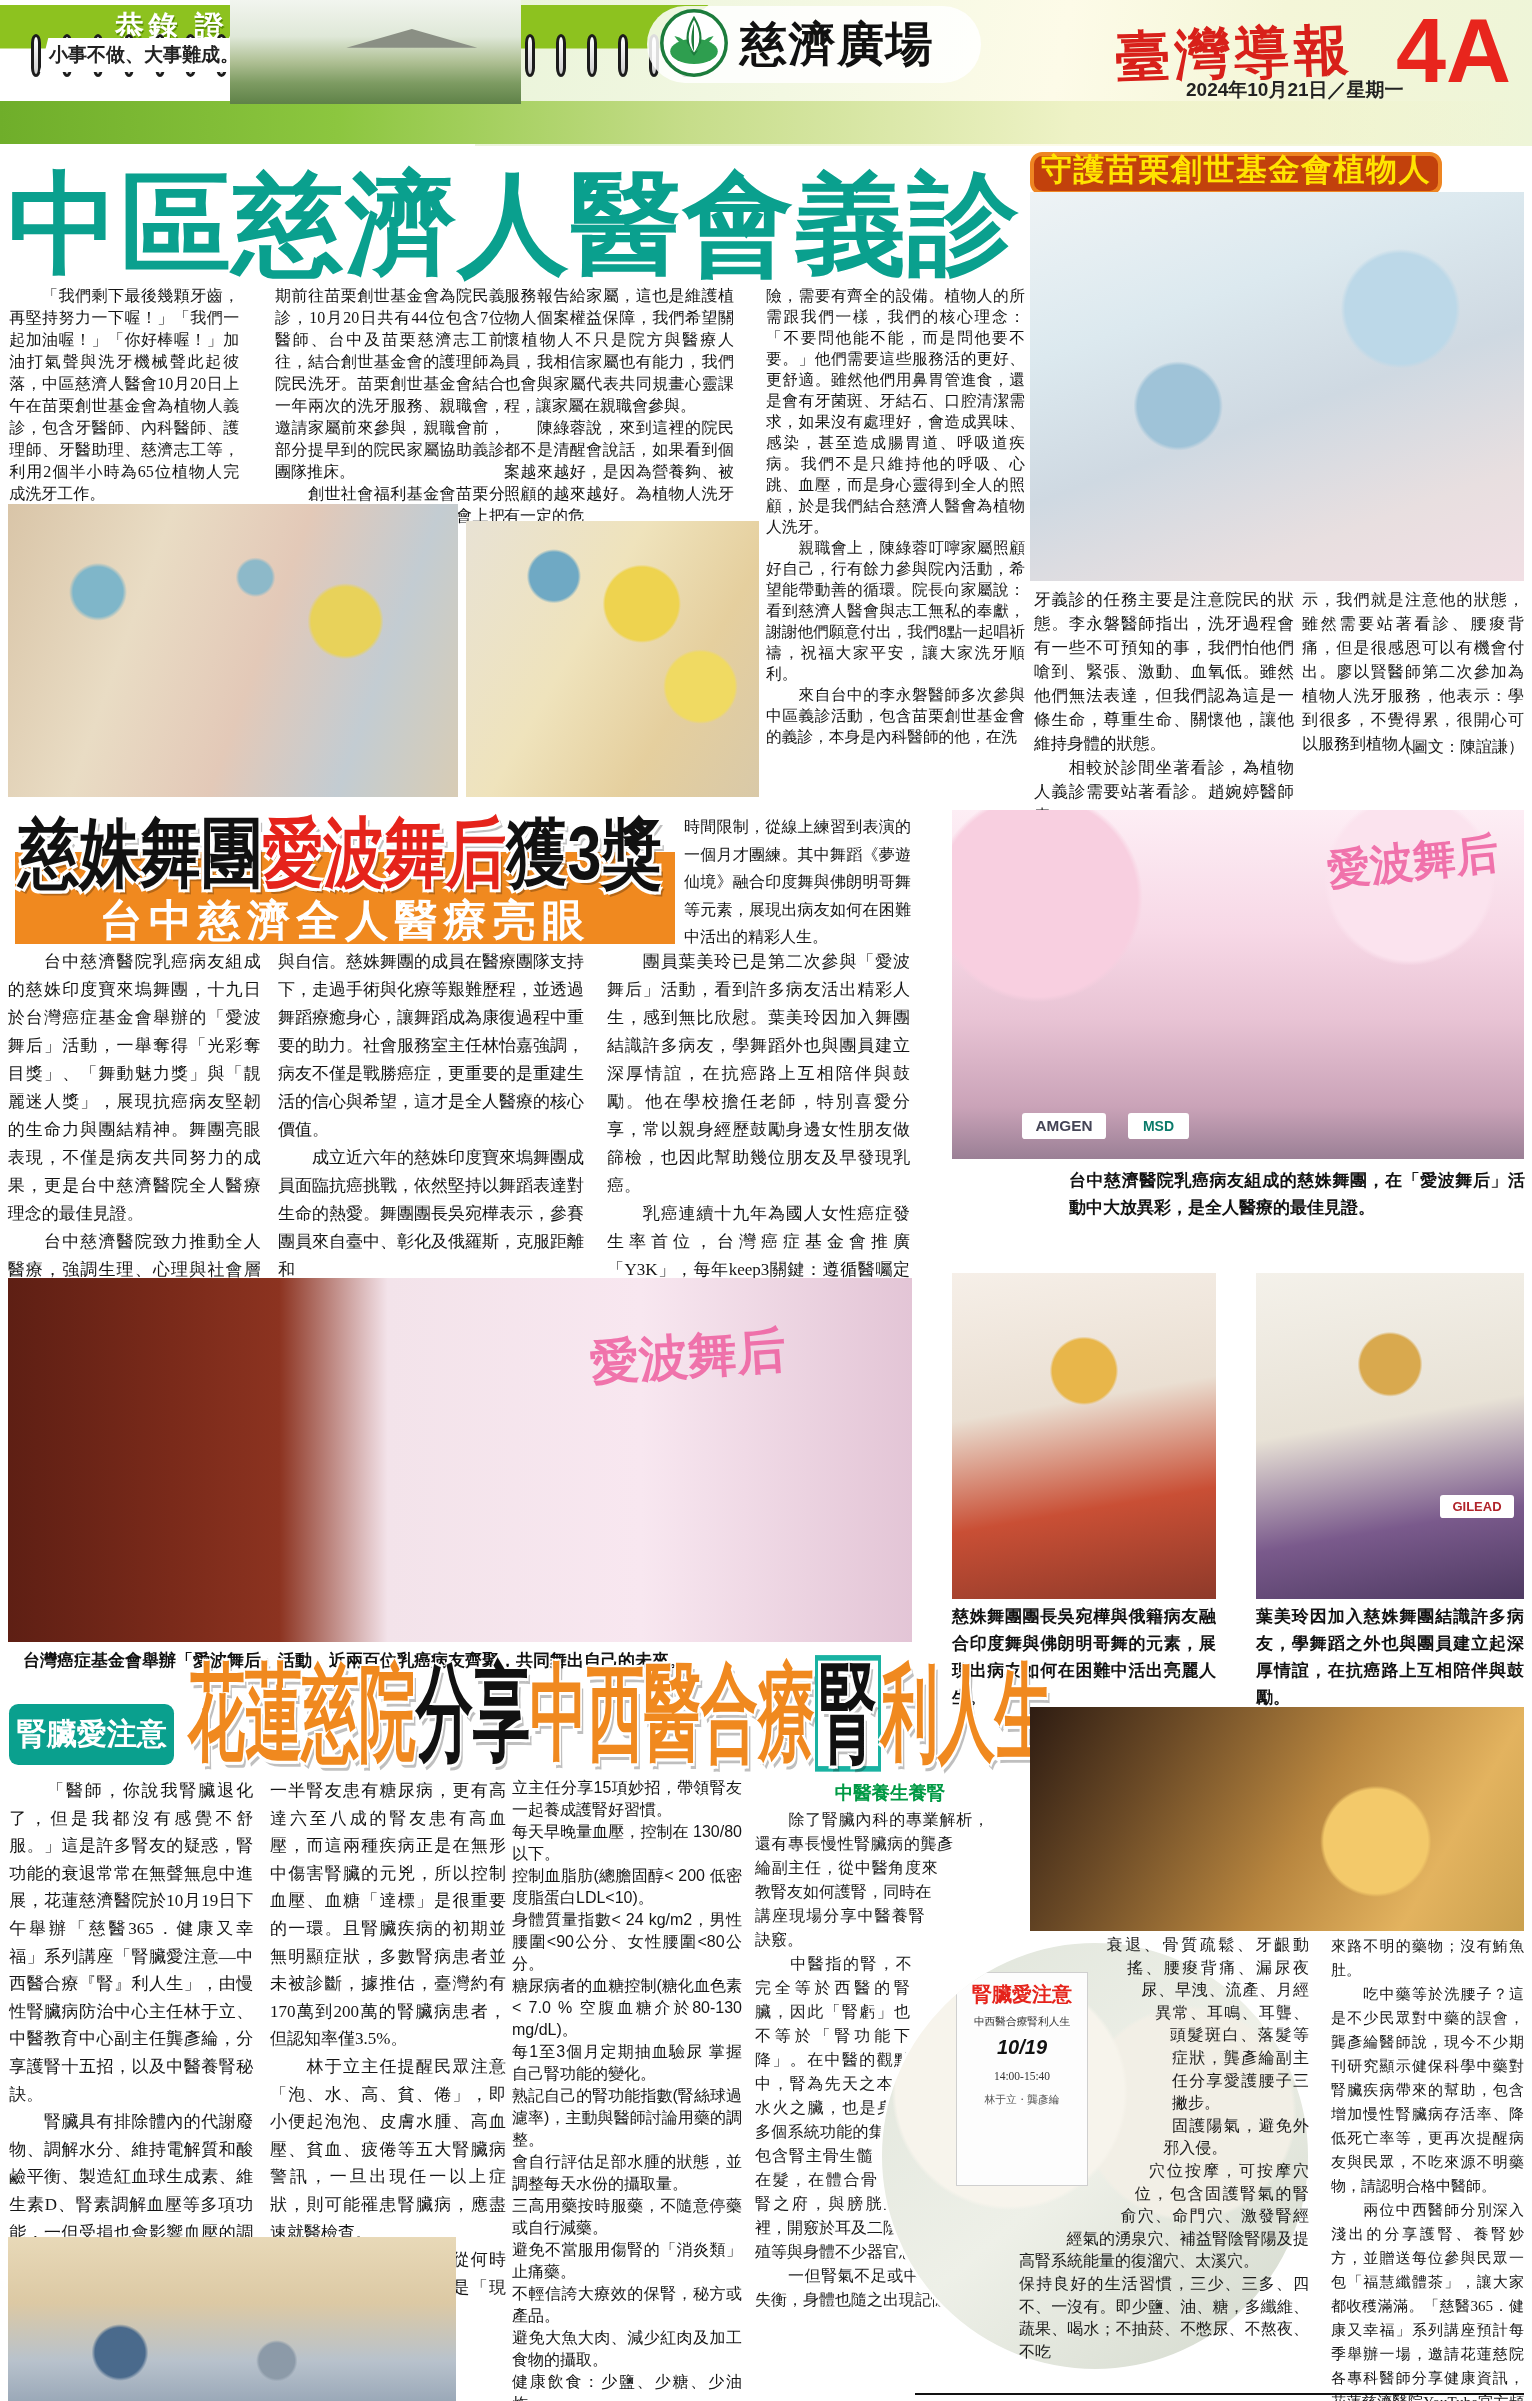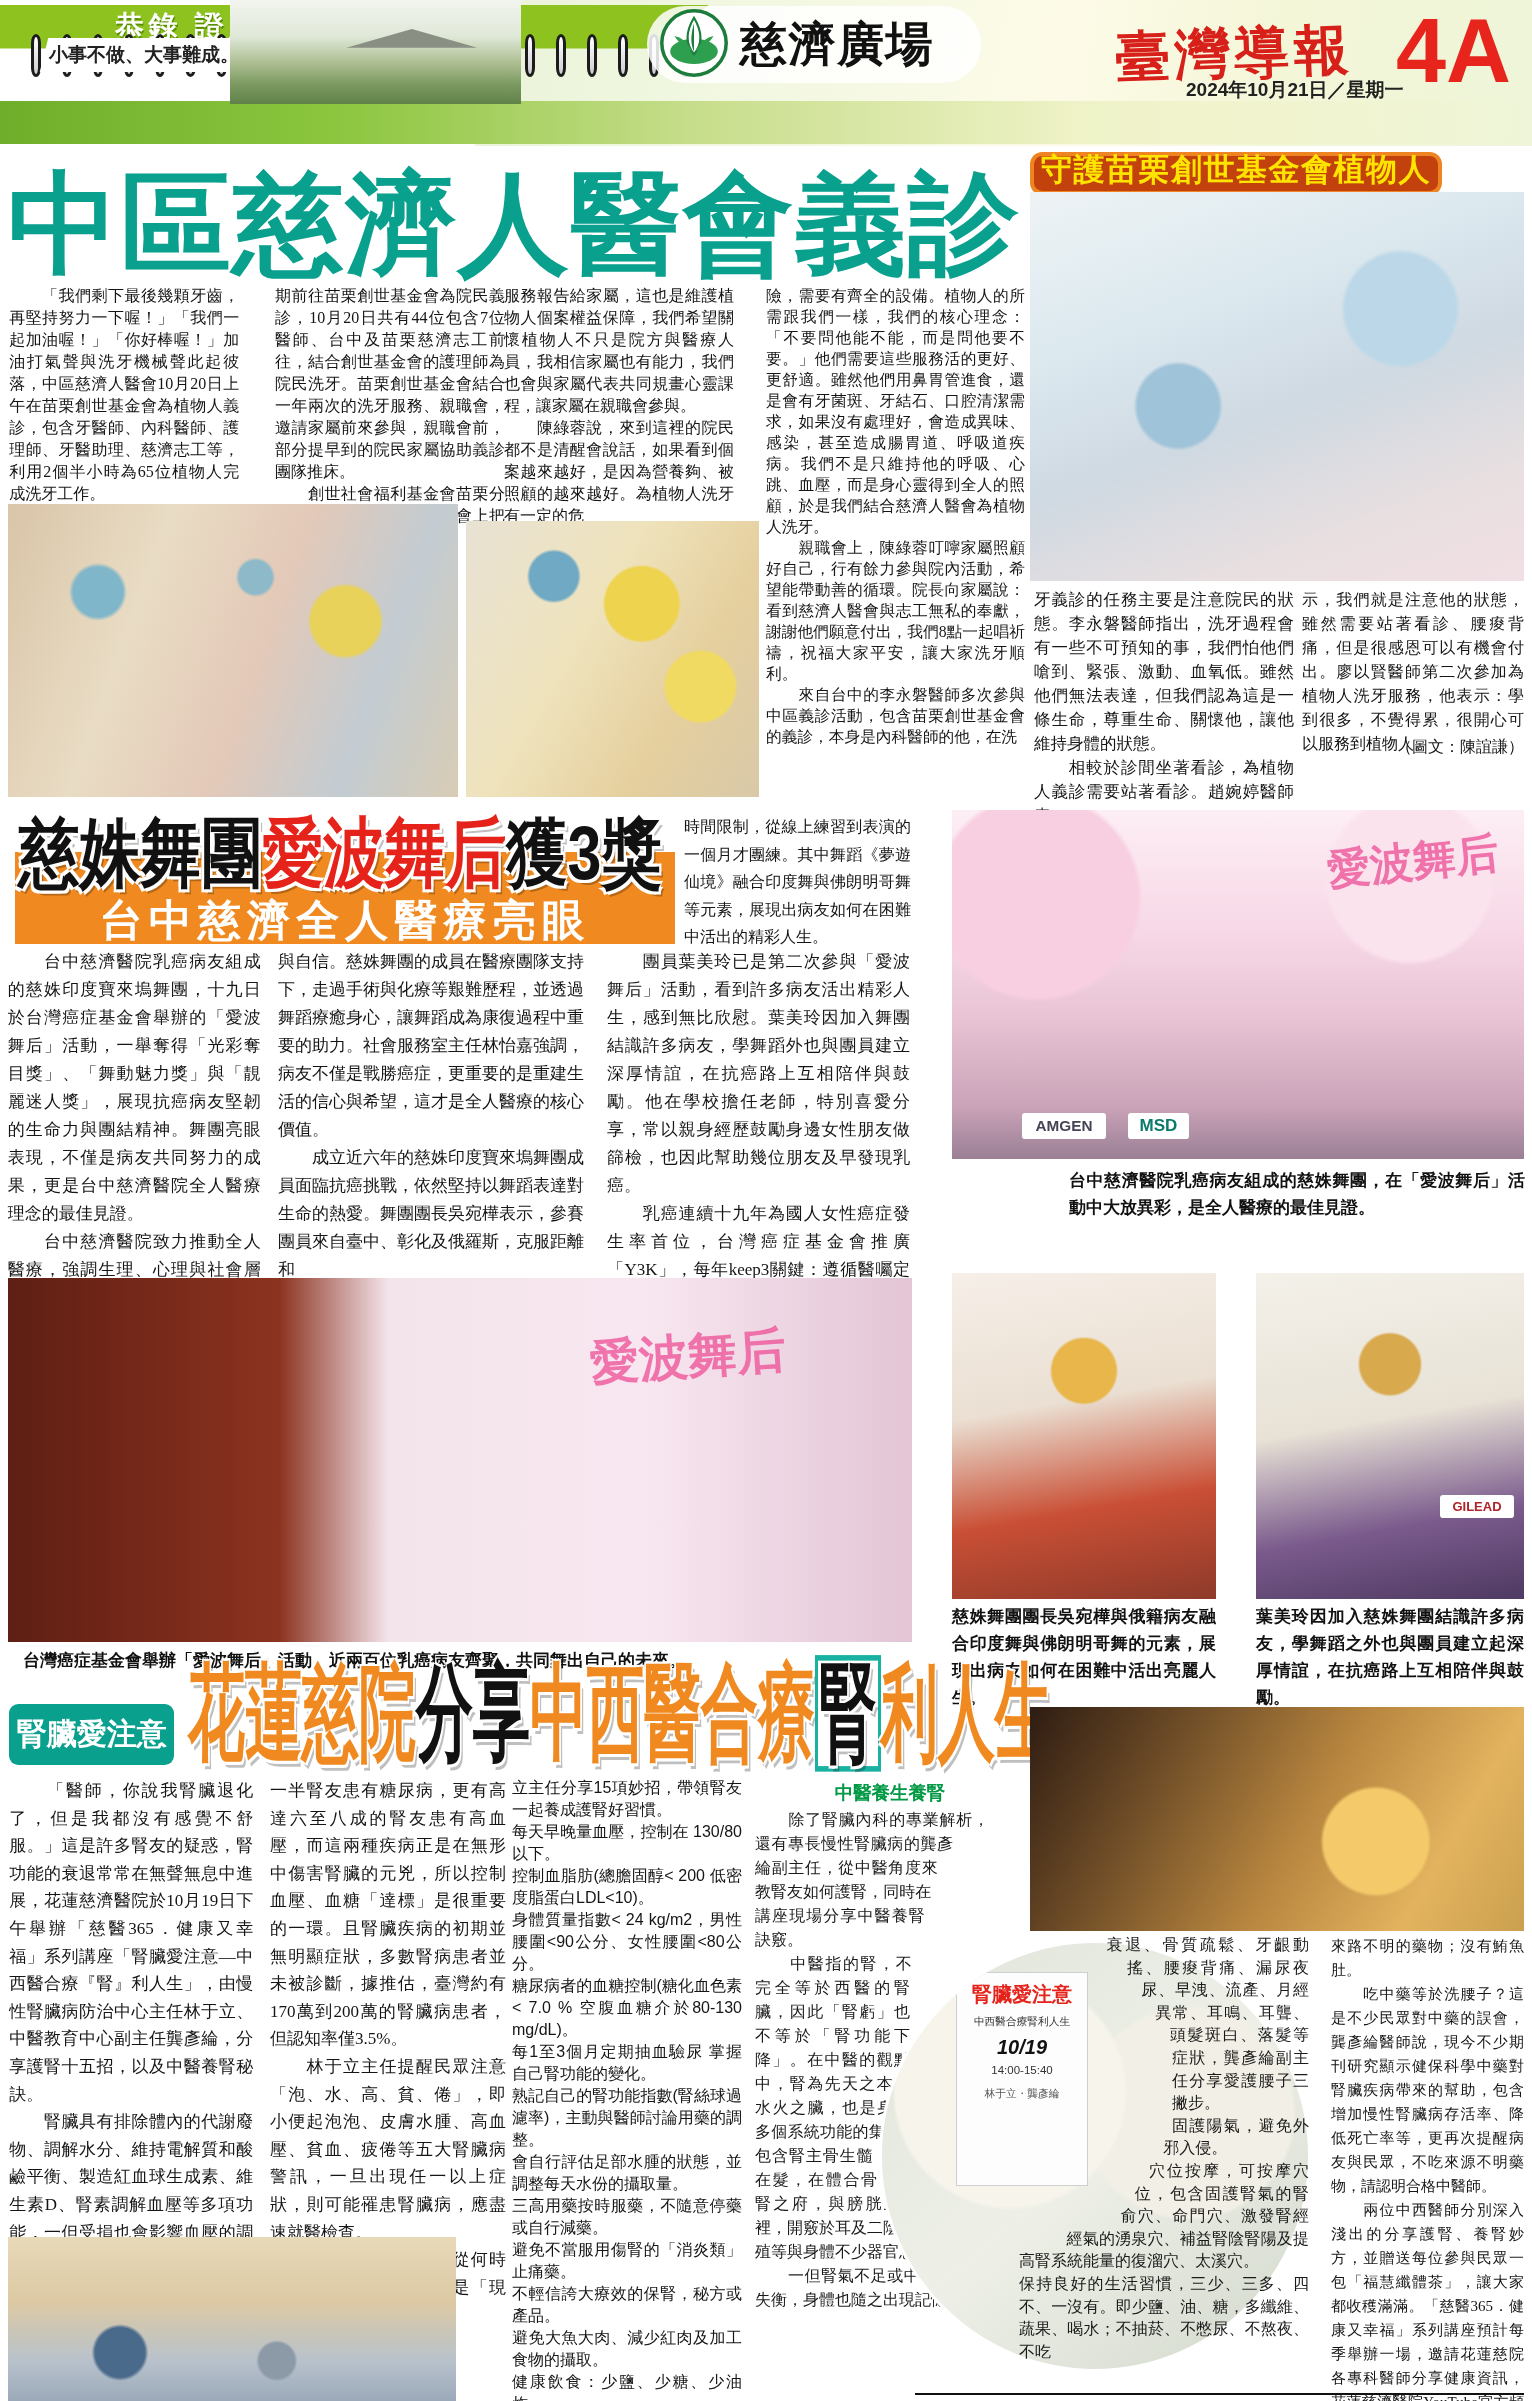--- a/index.html
+++ b/index.html
@@ -104,21 +104,21 @@
   .sponsor{position:absolute;background:#fff;border-radius:3.1px;color:#445;font-weight:900;
      font-family:"Liberation Sans","DejaVu Sans",sans-serif;display:flex;align-items:center;justify-content:center;}
   .backdrop-txt{position:absolute;color:#ef5fa0;font-weight:900;opacity:.85;
      font-family:"Liberation Sans","DejaVu Sans",sans-serif;}
   .poster{position:absolute;left:74px;top:29px;width:132px;height:214px;background:#fdfdfd;
      border:0.8px solid #cfcfcf;padding:7.7px 6.1px;box-sizing:border-box;text-align:center;
      font-family:"Liberation Sans","DejaVu Sans",sans-serif;}
   .poster .t{color:#e5231b;font-weight:900;font-size:20px;}
   .poster .s{color:#333;font-size:10.7px;margin-top:7px;}
   .poster .d{color:#111;font-weight:900;font-size:20px;margin-top:7.7px;font-style:italic;}
-  .poster .tm{color:#333;font-size:11.5px;margin-top:5px;}
+  .poster .tm{color:#333;font-size:11.5px;margin-top:11px;font-family:Liberation Serif, serif;}
   .poster .sp{color:#555;font-size:10.7px;margin-top:10.7px;}
   .botrule{left:915px;top:2393px;width:609px;height:2.3px;background:#111;}
 </style>
 </head>
 <body>
 
 <div class="abs hdr-wash"></div>
 <div class="abs hdr-band"></div>
 
 <div class="abs quote-banner">
@@ -201,21 +201,21 @@
 <div class="abs a2-head">
   <span class="blk">慈姝舞團</span><span class="red">愛波舞后</span><span class="blk">獲3獎</span>
 </div>
 <div class="abs a2-subhead">台中慈濟全人醫療亮眼</div>
 
 <div class="col" style="left:684px;top:813px;width:227px;font-size:16px;line-height:27.6px;">時間限制，從線上練習到表演的一個月才團練。其中舞蹈《夢遊仙境》融合印度舞與佛朗明哥舞等元素，展現出病友如何在困難中活出的精彩人生。</div>
 
 <div class="photo ph-dance" style="left:952px;top:810px;width:572px;height:349px;">
   <span class="backdrop-txt" style="left:375px;top:23px;font-size:43px;transform:rotate(-6deg);">愛波舞后</span>
   <span class="sponsor" style="left:70px;top:303px;width:84px;height:26px;font-size:15.3px;">AMGEN</span>
-  <span class="sponsor" style="left:176px;top:303px;width:61px;height:26px;font-size:17px;color:#0a7a6a;">MSD</span>
+  <span class="sponsor" style="left:176px;top:303px;width:61px;height:26px;font-size:14px;color:#0a7a6a;">MSD</span>
 </div>
 <div class="caption" style="left:1069px;top:1167px;width:456px;">台中慈濟醫院乳癌病友組成的慈姝舞團，在「愛波舞后」活動中大放異彩，是全人醫療的最佳見證。</div>
 
 <div class="col a2txt" style="left:7.7px;top:948px;width:253px;">　　台中慈濟醫院乳癌病友組成的慈姝印度寶來塢舞團，十九日於台灣癌症基金會舉辦的「愛波舞后」活動，一舉奪得「光彩奪目獎」、「舞動魅力獎」與「靚麗迷人獎」，展現抗癌病友堅韌的生命力與團結精神。舞團亮眼表現，不僅是病友共同努力的成果，更是台中慈濟醫院全人醫療理念的最佳見證。
 　　台中慈濟醫院致力推動全人醫療，強調生理、心理與社會層面的整合照護，幫助病友戰勝疾病，還能重新找回生活的意義</div>
 <div class="col a2txt" style="left:278px;top:948px;width:306px;">與自信。慈姝舞團的成員在醫療團隊支持下，走過手術與化療等艱難歷程，並透過舞蹈療癒身心，讓舞蹈成為康復過程中重要的助力。社會服務室主任林怡嘉強調，病友不僅是戰勝癌症，更重要的是重建生活的信心與希望，這才是全人醫療的核心價值。
 　　成立近六年的慈姝印度寶來塢舞團成員面臨抗癌挑戰，依然堅持以舞蹈表達對生命的熱愛。舞團團長吳宛樺表示，參賽團員來自臺中、彰化及俄羅斯，克服距離和</div>
 <div class="col a2txt" style="left:607px;top:948px;width:303px;">　　團員葉美玲已是第二次參與「愛波舞后」活動，看到許多病友活出精彩人生，感到無比欣慰。葉美玲因加入舞團結識許多病友，學舞蹈外也與團員建立深厚情誼，在抗癌路上互相陪伴與鼓勵。他在學校擔任老師，特別喜愛分享，常以親身經歷鼓勵身邊女性朋友做篩檢，也因此幫助幾位朋友及早發現乳癌。
 　　乳癌連續十九年為國人女性癌症發生率首位，台灣癌症基金會推廣「Y3K」，每年keep3關鍵：遵循醫囑定期回診、勤做運動、營養攝取，不只可提升治癒率，更能降低復發風險。</div>
 

